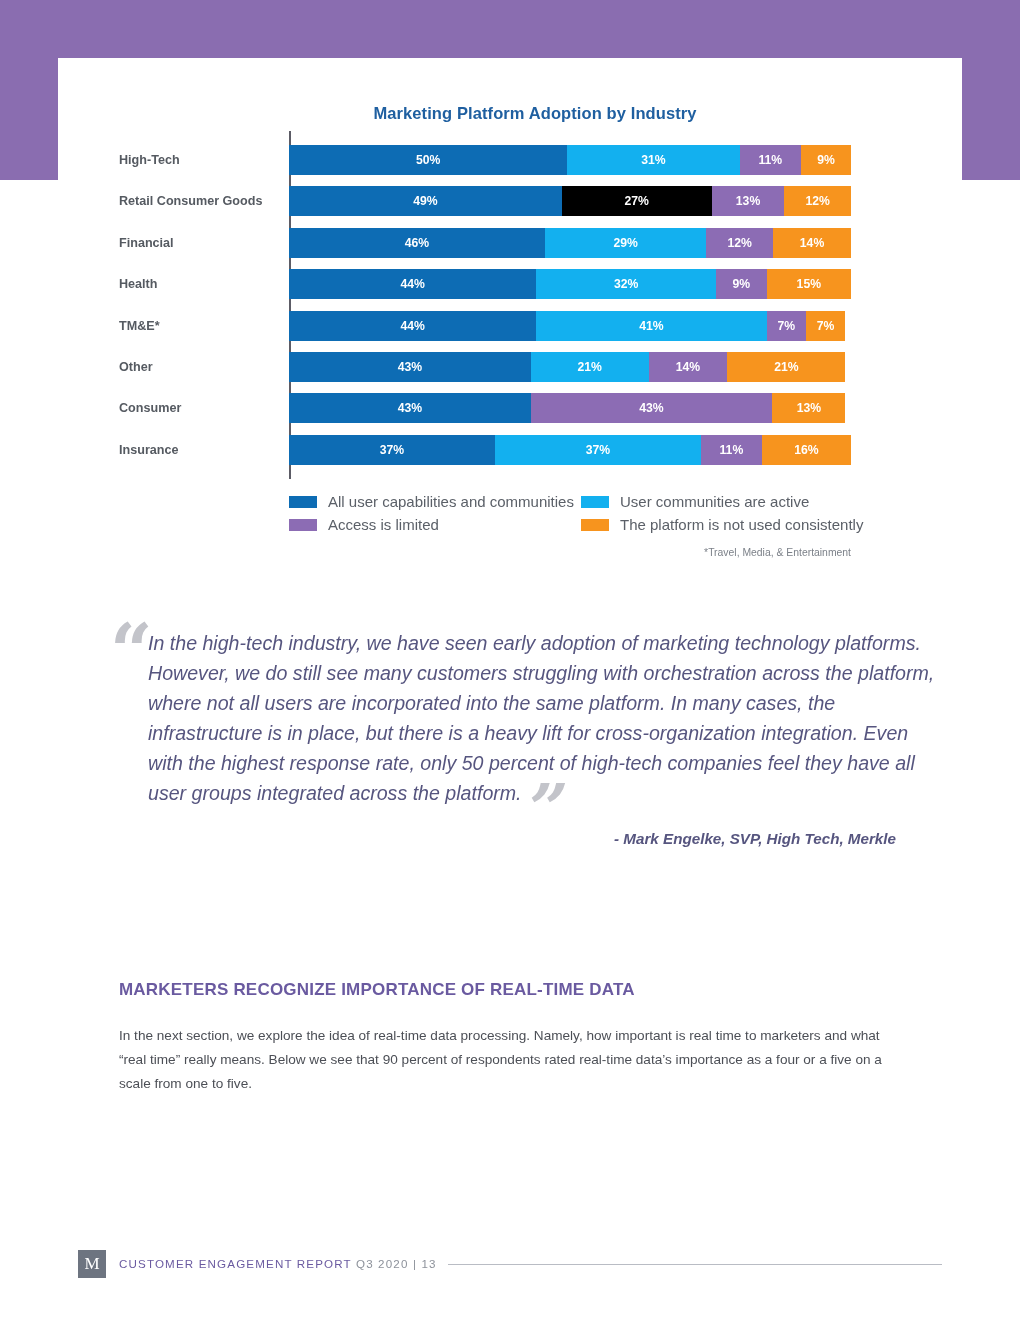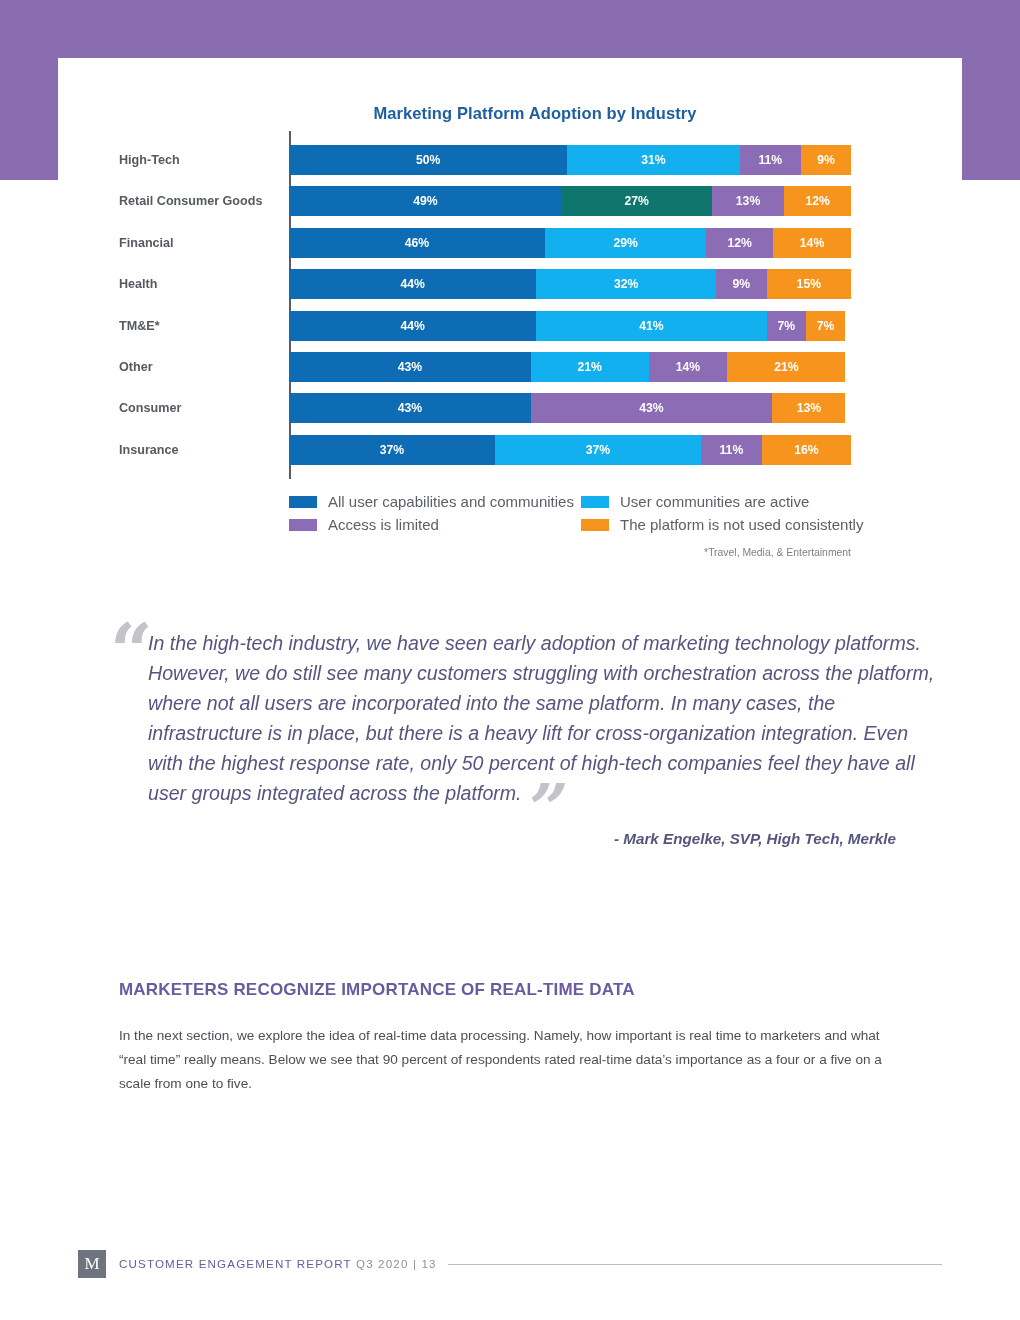--- a/index.html
+++ b/index.html
@@ -158,21 +158,21 @@
               <div class="seg s0" style="width: 50%; background: rgb(13, 108, 180);">50%</div>
               <div class="seg s1" style="width: 31%; background: rgb(19, 176, 239);">31%</div>
               <div class="seg s2" style="width: 11%; background: rgb(140, 108, 180);">11%</div>
               <div class="seg s3" style="width: 9%; background: rgb(247, 148, 30);">9%</div>
             </div>
           </div>
           <div class="bar-row">
             <div class="cat-label">Retail Consumer Goods</div>
             <div class="bar-track">
               <div class="seg s0" style="width: 49%; background: rgb(13, 108, 180);">49%</div>
-              <div class="seg s1" style="width: 27%; background: #0f766e;">27%</div>
+              <div class="seg s1" style="width: 27%; background: #000000;">27%</div>
               <div class="seg s2" style="width: 13%; background: rgb(140, 108, 180);">13%</div>
               <div class="seg s3" style="width: 12%; background: rgb(247, 148, 30);">12%</div>
             </div>
           </div>
           <div class="bar-row">
             <div class="cat-label">Financial</div>
             <div class="bar-track">
               <div class="seg s0" style="width: 46%; background: rgb(13, 108, 180);">46%</div>
               <div class="seg s1" style="width: 29%; background: rgb(19, 176, 239);">29%</div>
               <div class="seg s2" style="width: 12%; background: rgb(140, 108, 180);">12%</div>

